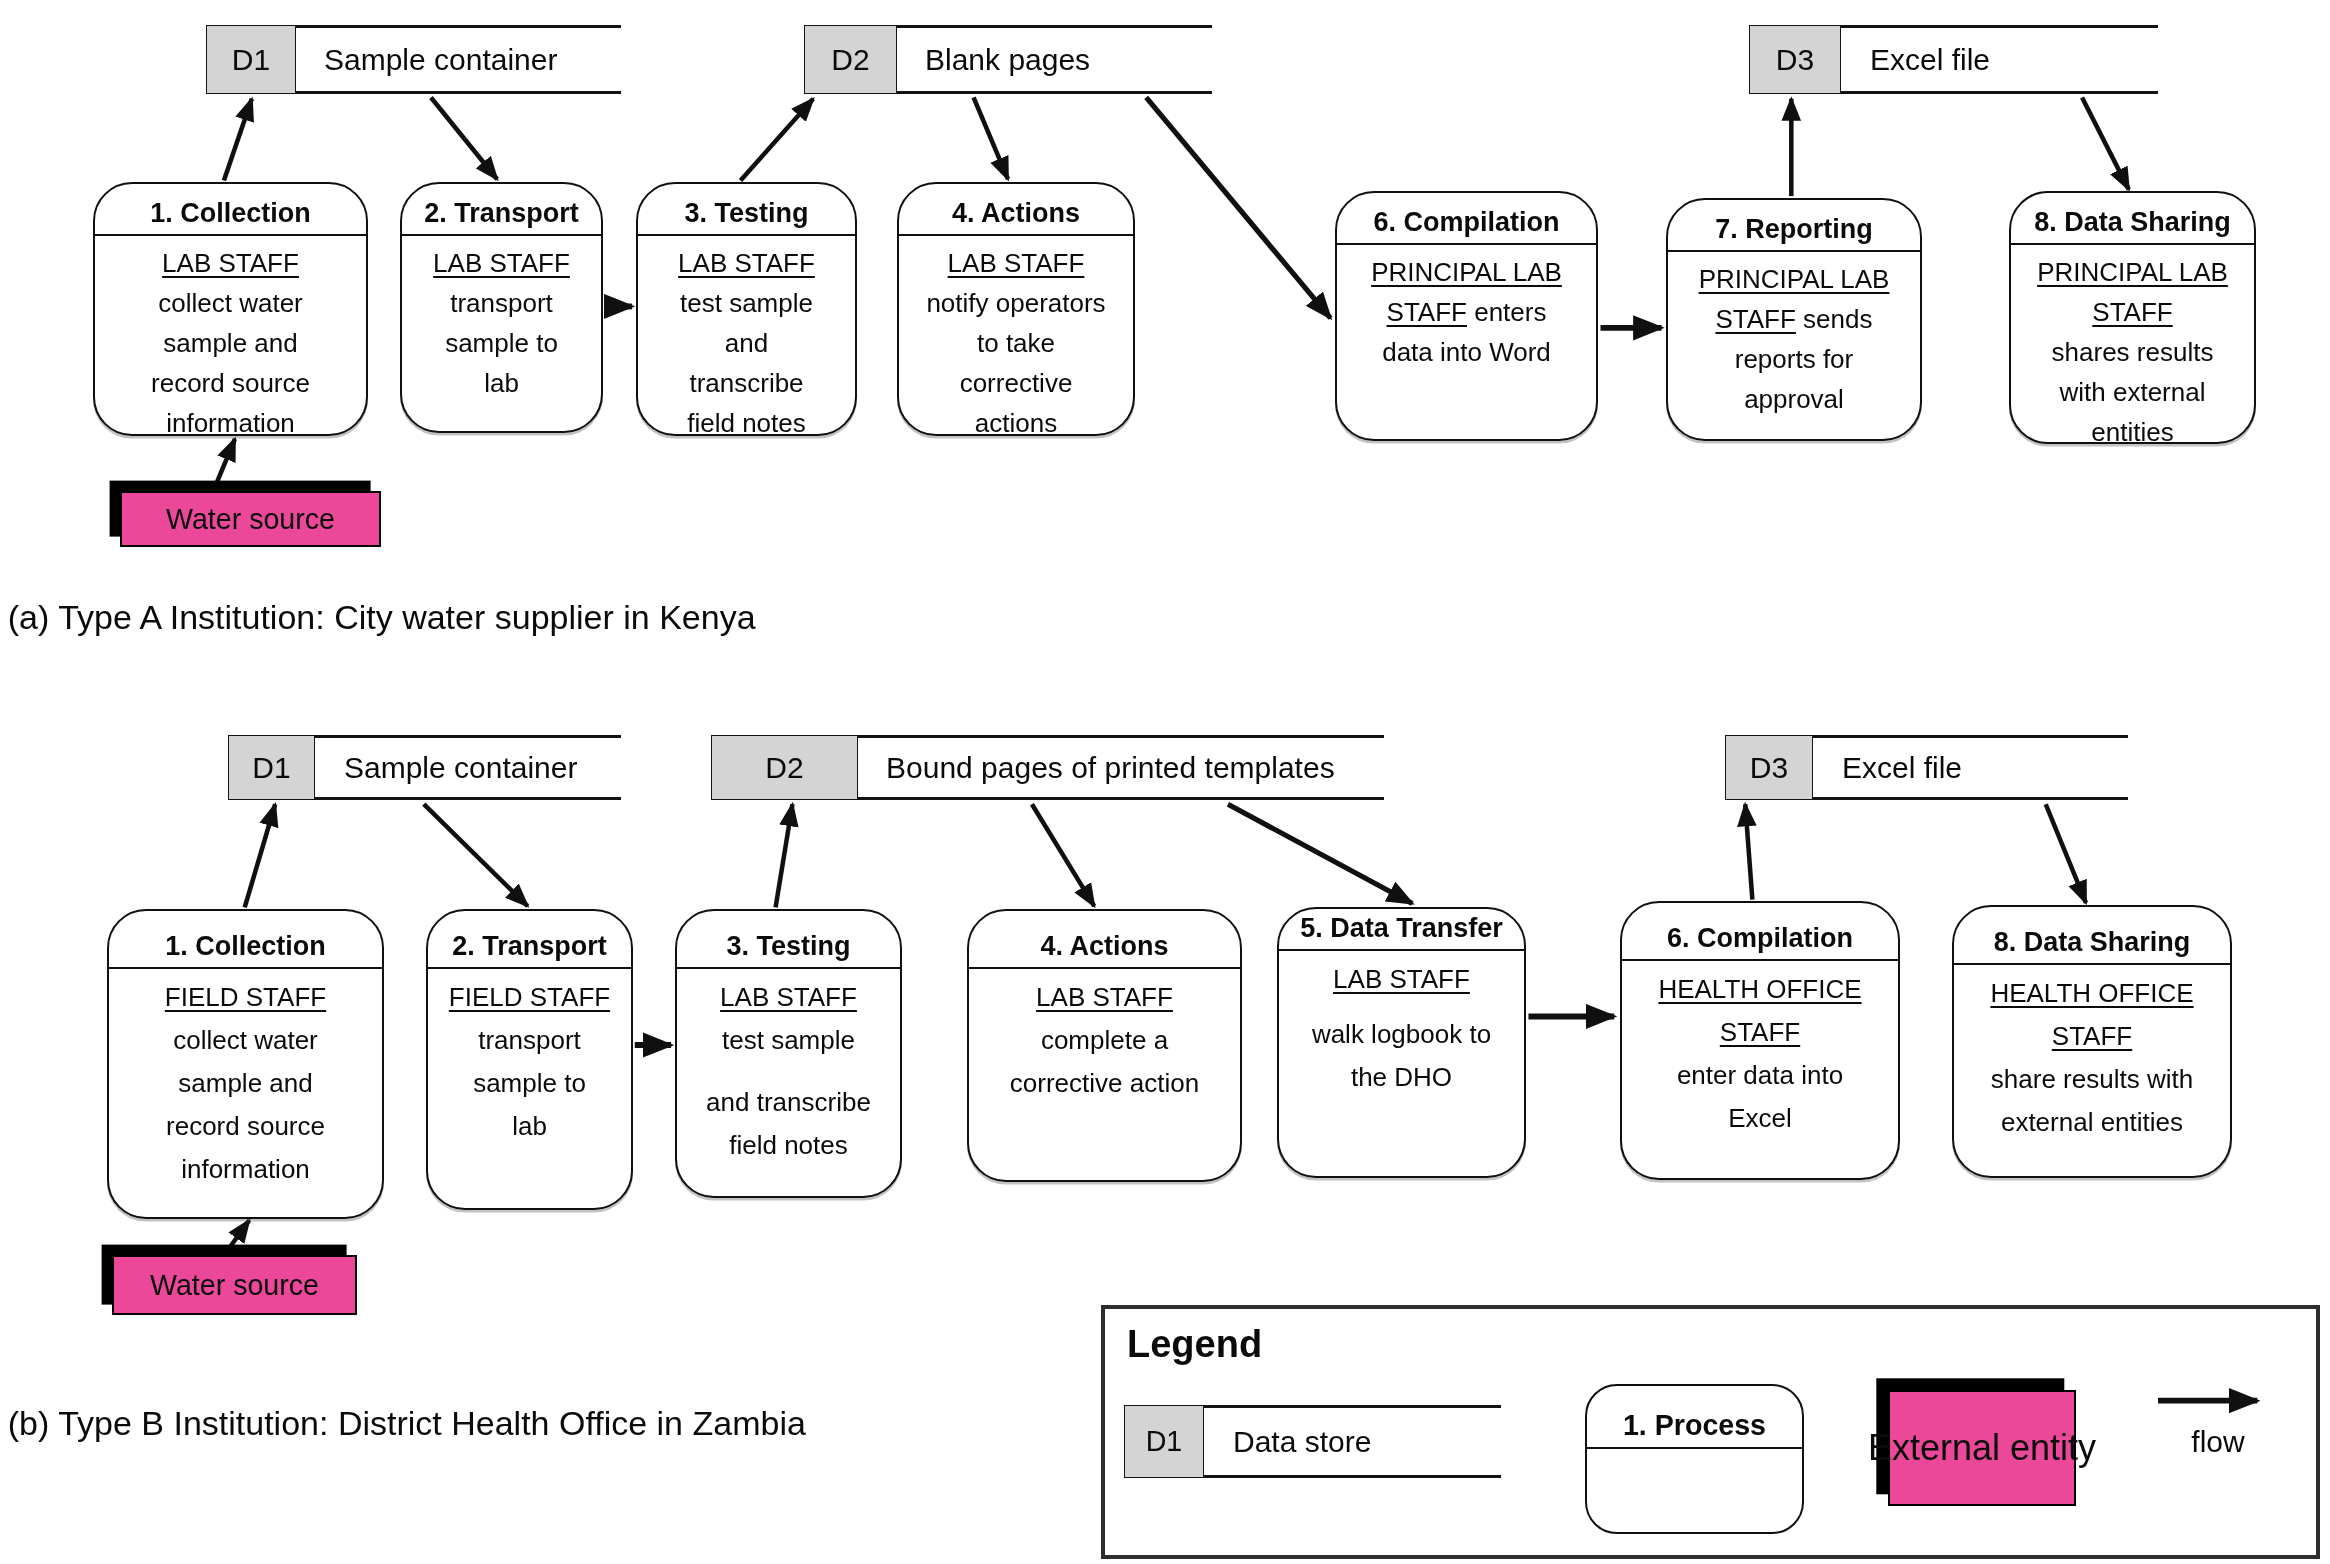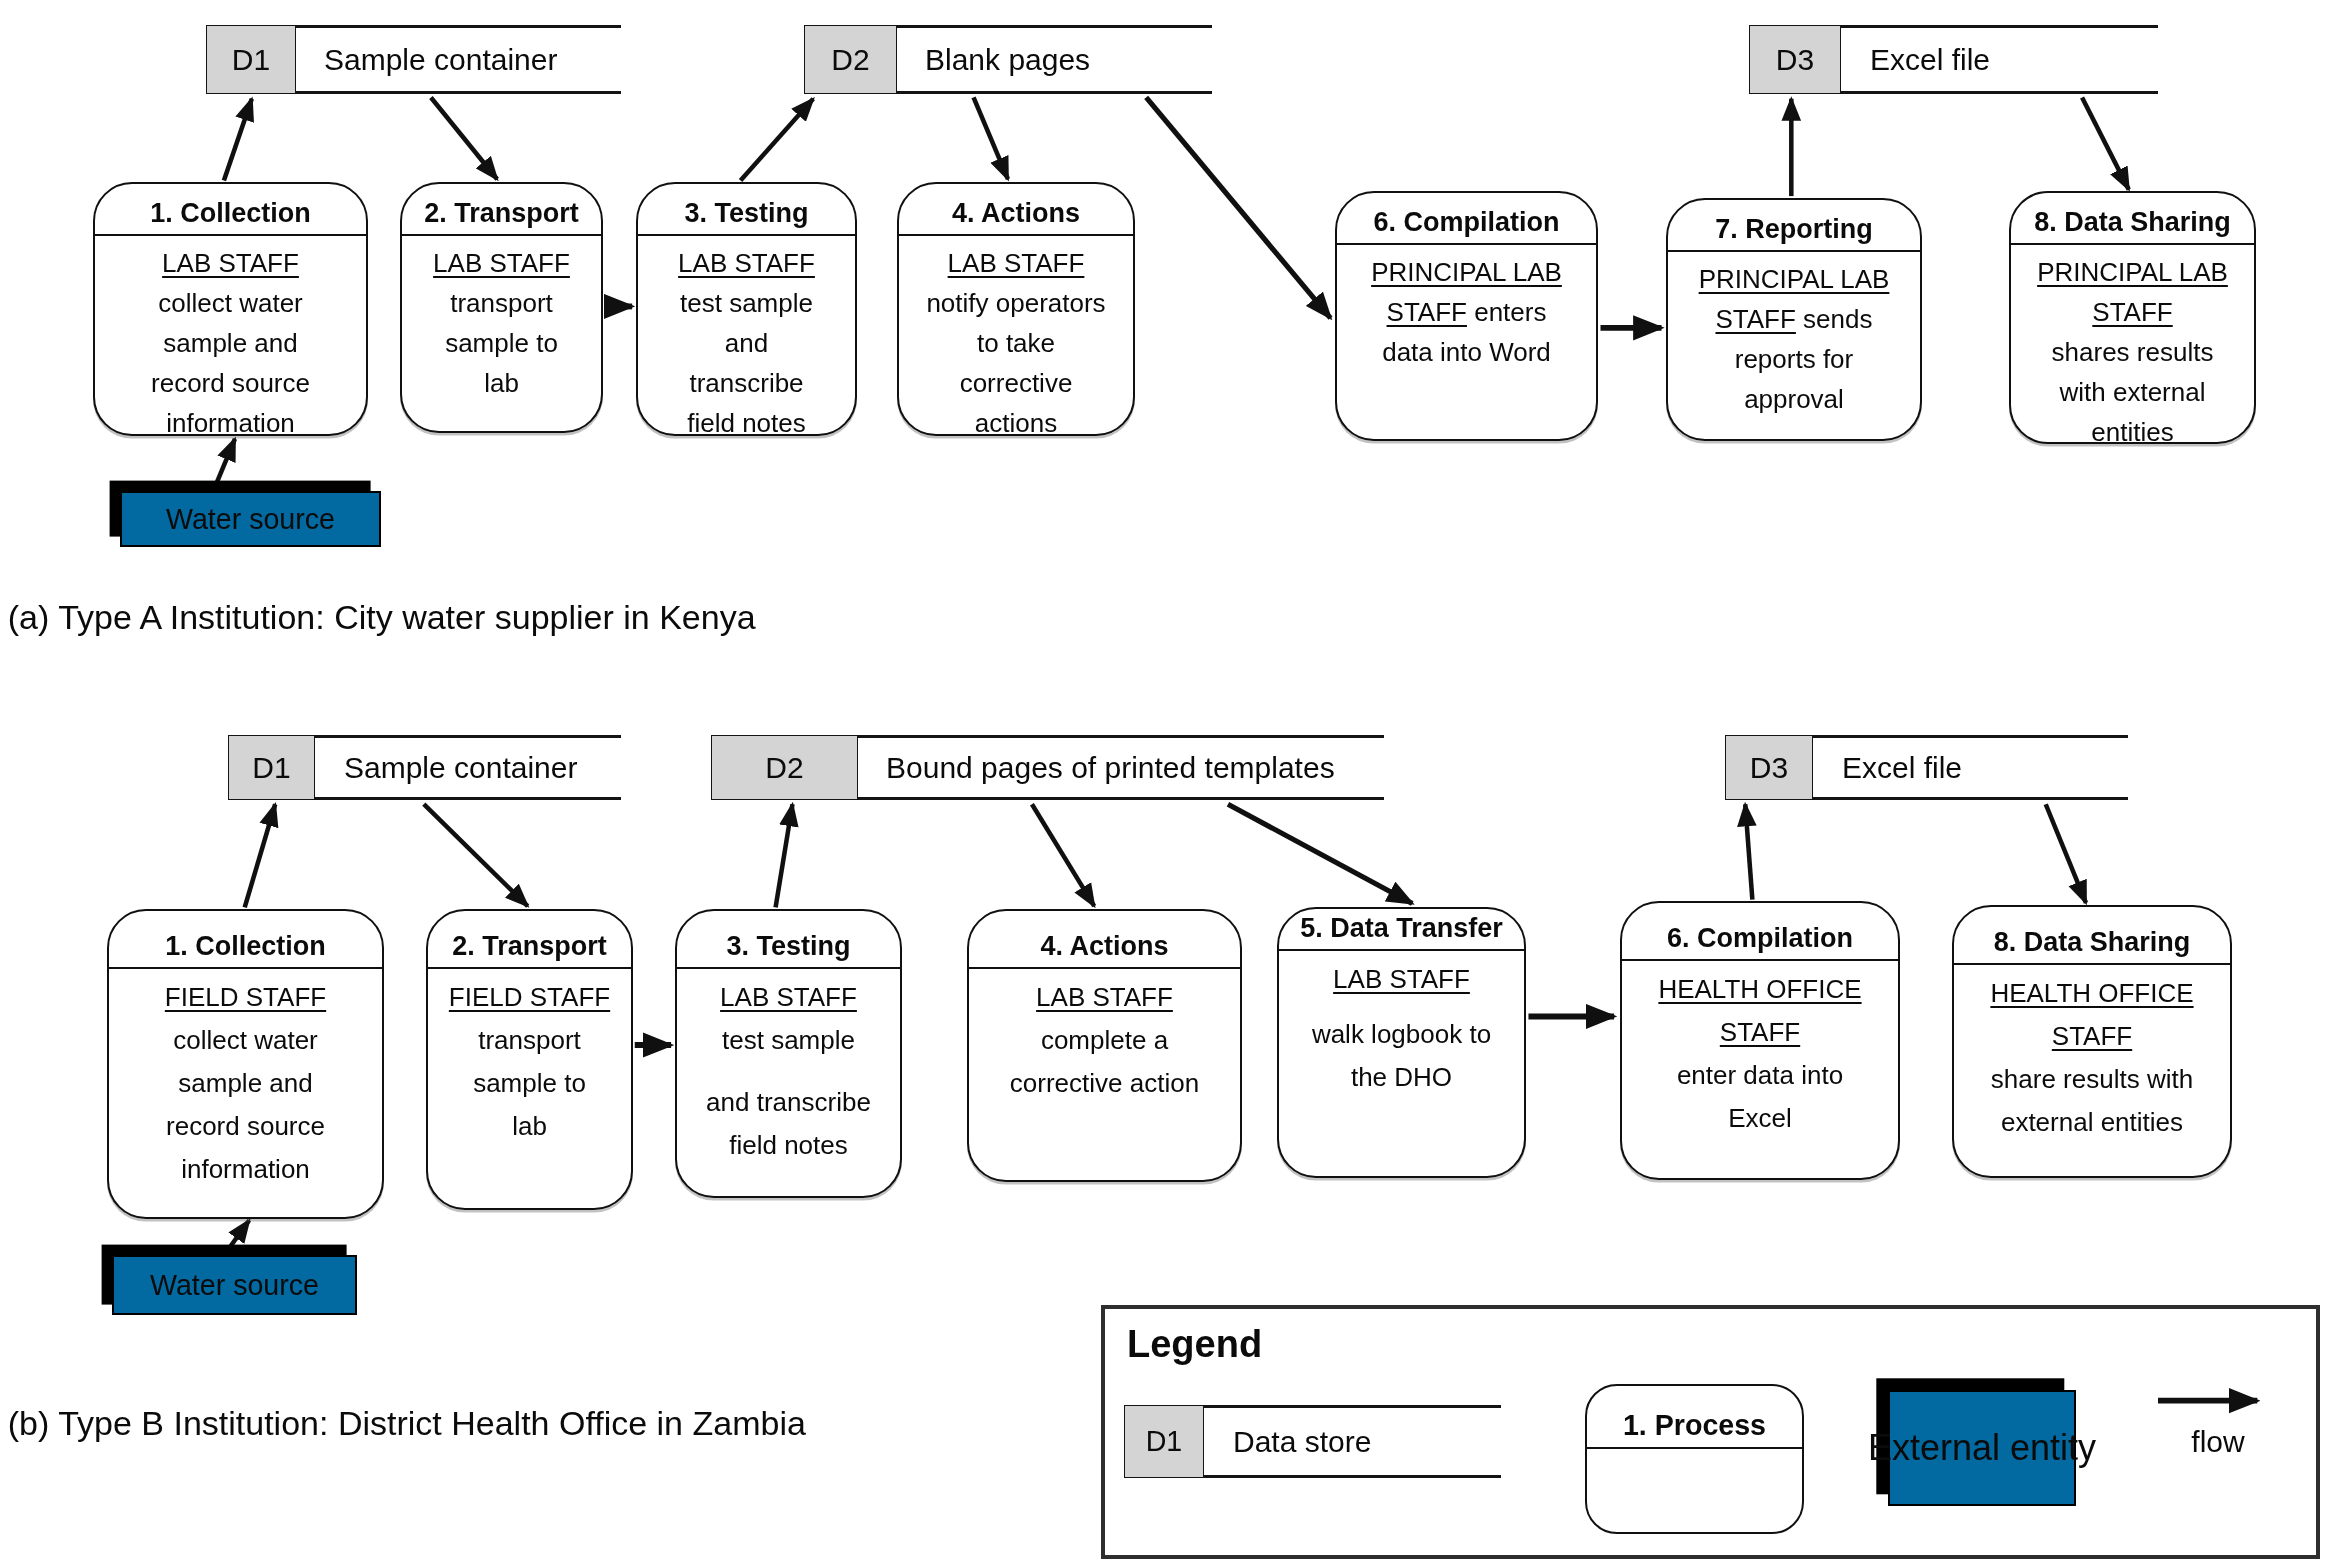--- a/index.html
+++ b/index.html
@@ -19,21 +19,21 @@
   .proc{position:absolute;background:#fff;border:2.6px solid #101010;border-radius:39px;box-shadow:0 2.6px 0 rgba(80,80,80,.35);}
   .proc-title{
     display:flex;align-items:flex-end;justify-content:center;padding-bottom:5.2px;
     font-weight:bold;font-size:27px;border-bottom:2.6px solid #101010;white-space:nowrap;
   }
   .proc-body{text-align:center;font-size:26px;padding-top:6.5px;}
   .p-line{white-space:nowrap;}
   .u{text-decoration:underline;text-underline-offset:3.9px;text-decoration-thickness:1.9px;}
   
   .entity{
-    position:absolute;background:#0369a1;border:2.6px solid #000;box-shadow:-10.4px -10.4px 0 0 #000;
+    position:absolute;background:#ec4899;border:2.6px solid #000;box-shadow:-10.4px -10.4px 0 0 #000;
     display:flex;align-items:center;justify-content:center;font-size:28.6px;white-space:nowrap;
   }
   
   .caption{position:absolute;font-size:34px;white-space:nowrap;}
   
   .legend-box{position:absolute;border:4.5px solid #2e2e2e;background:#fff;}
   .legend-title{position:absolute;font-size:38px;font-weight:bold;}
   .legend-flow-label{position:absolute;font-size:30px;text-align:center;}
   .legend-entity{box-shadow:-11.7px -11.7px 0 0 #000;font-size:36px;text-align:center;line-height:1.3;
     display:flex;align-items:center;justify-content:center;}

